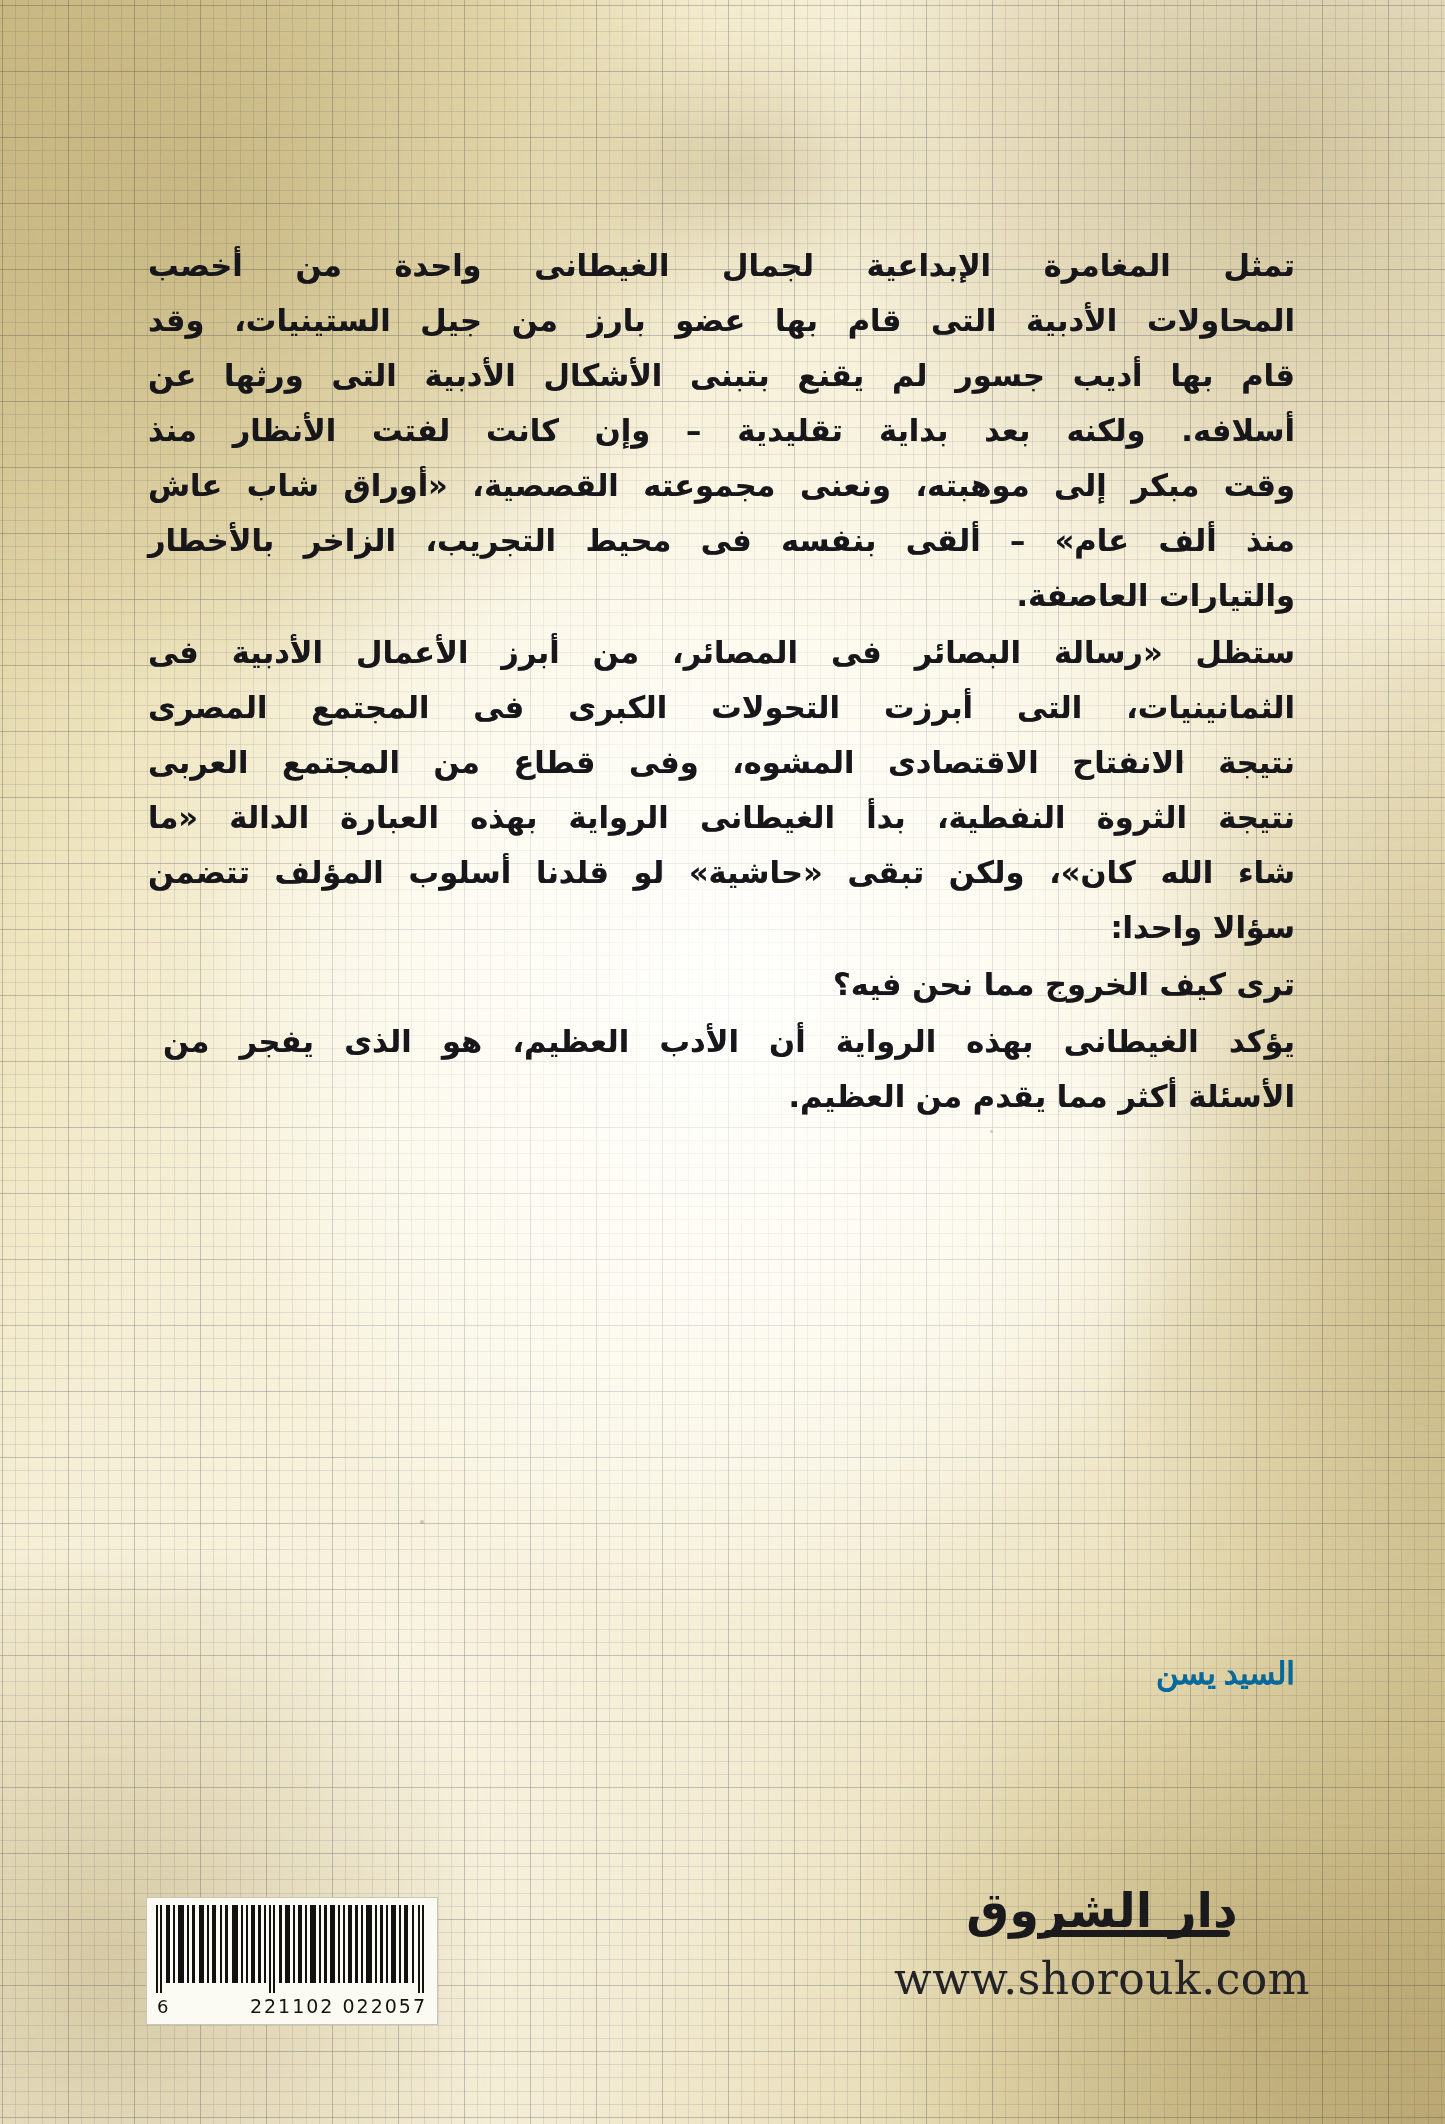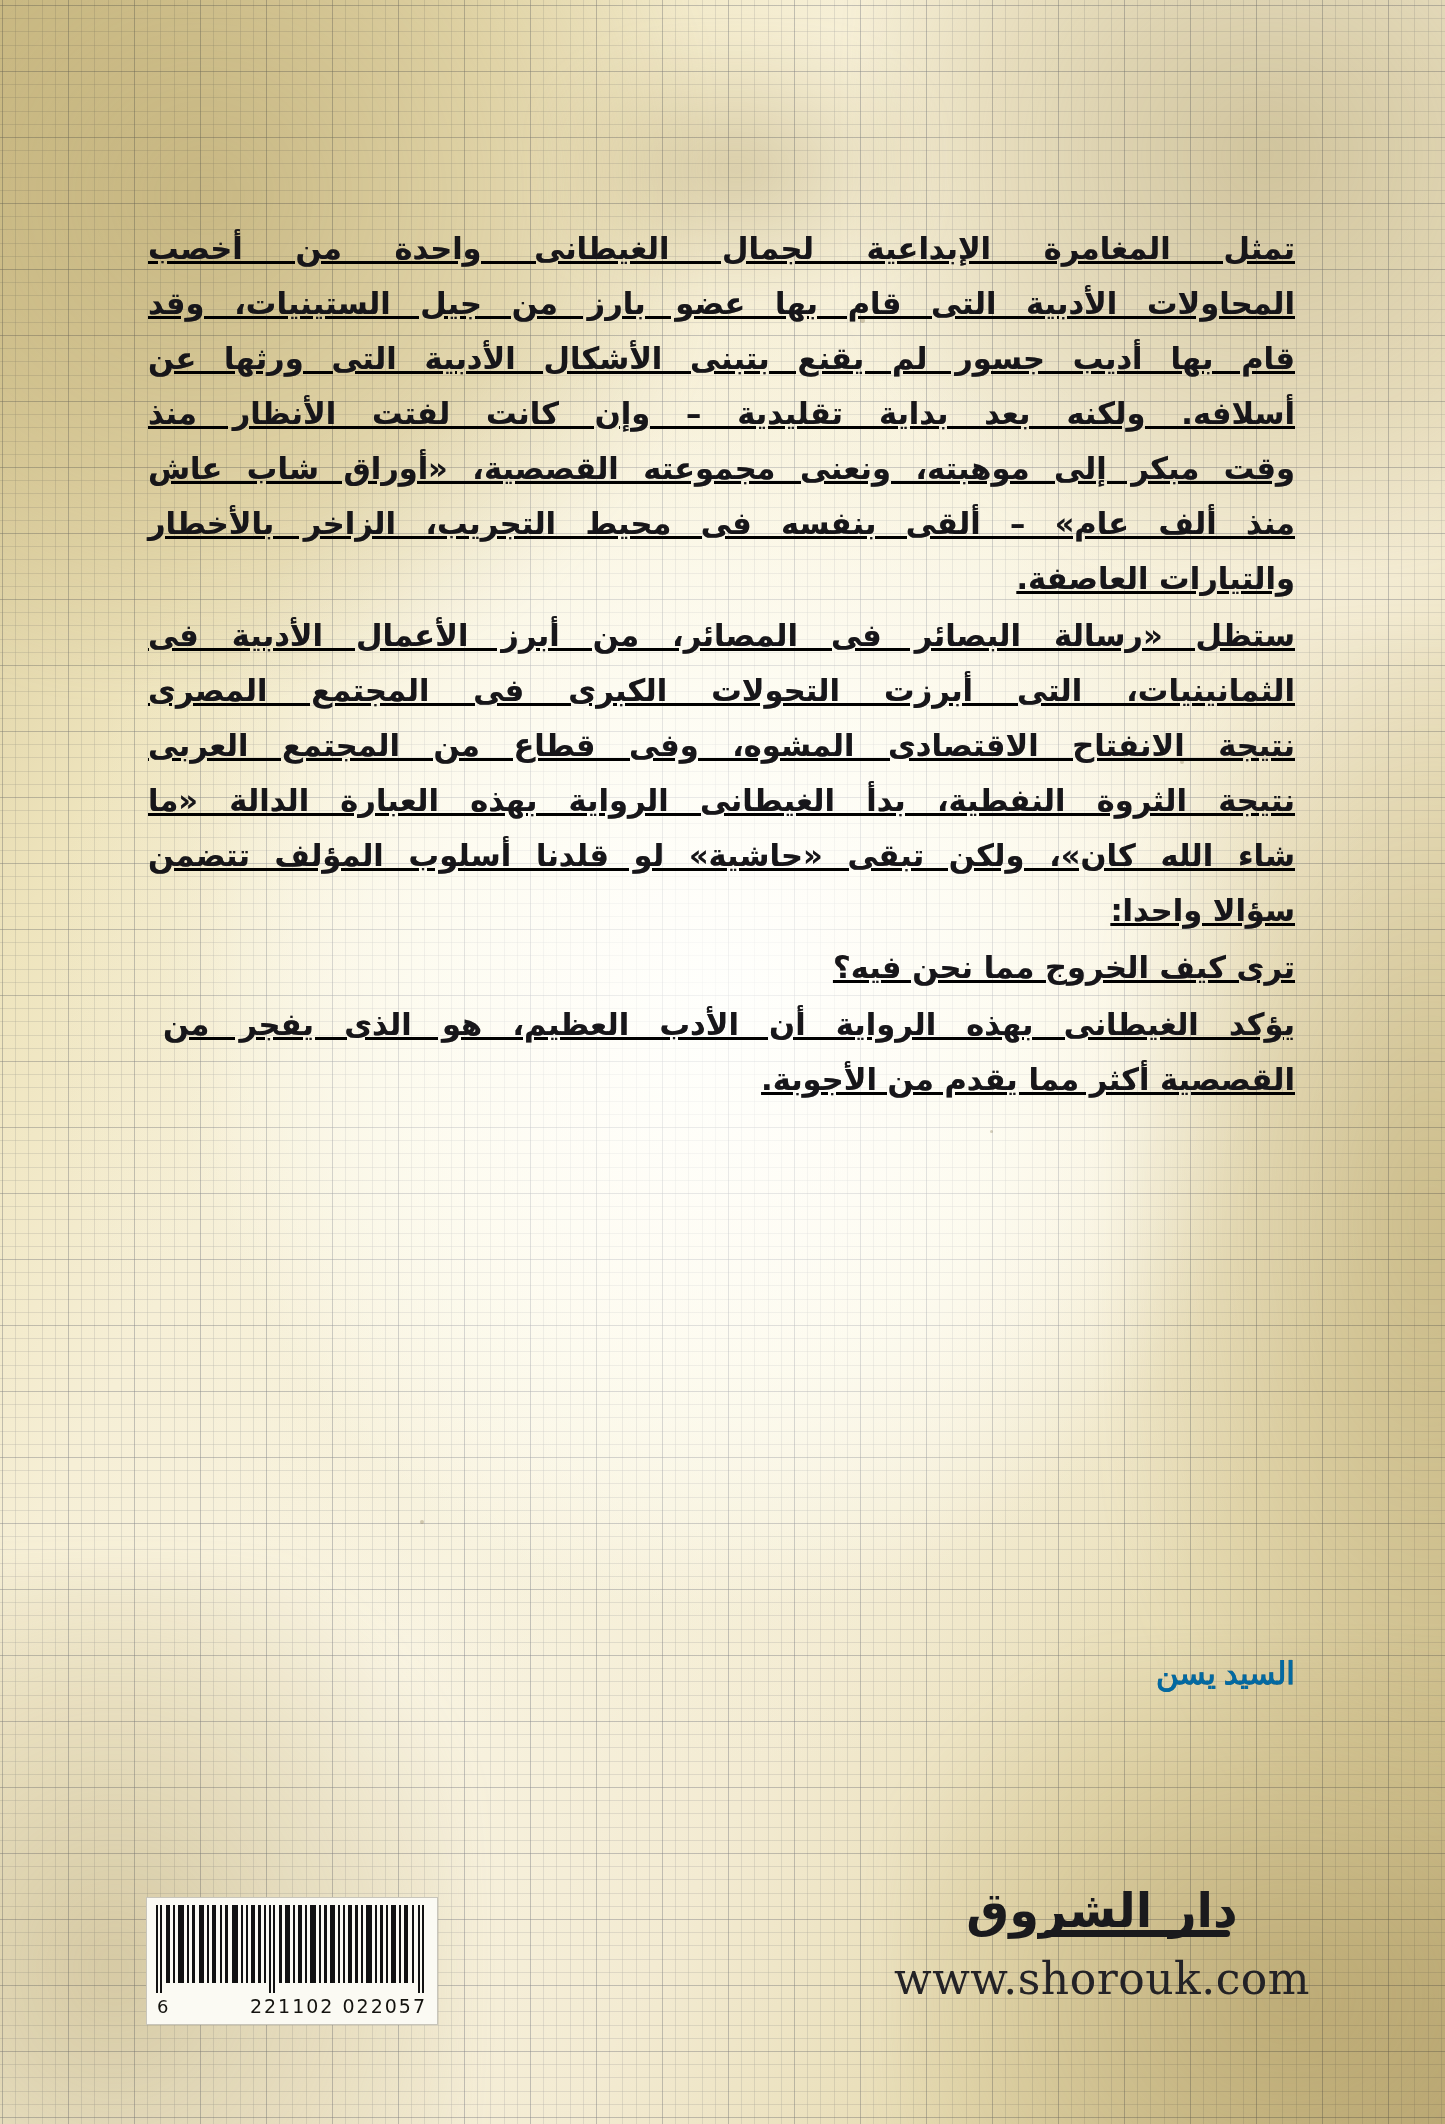--- a/index.html
+++ b/index.html
@@ -108,22 +108,21 @@
     position: absolute;
     left: 0; right: 0; top: 0;
     padding: 0;
     z-index: 5;
   }
 
   .blurb {
     position: absolute;
     right: 150px;
     left: 148px;
-    top: 221px;
-    text-decoration: underline;
+    top: 238px;
   }
 
   .para {
     font-family: "DejaVu Sans", sans-serif;
     font-weight: 700;
     font-size: 30.5px;
     line-height: 55px;
     color: #17161a;
     text-align: justify;
     text-align-last: right;
@@ -275,21 +274,21 @@
         <span class="para-line">شاء الله كان»، ولكن تبقى «حاشية» لو قلدنا أسلوب المؤلف تتضمن</span>
         <span class="para-line last">سؤالا واحدا:</span>
       </p>
 
       <p class="para">
         <span class="para-line last">ترى كيف الخروج مما نحن فيه؟</span>
       </p>
 
       <p class="para tight">
         <span class="para-line">يؤكد الغيطانى بهذه الرواية أن الأدب العظيم، هو الذى يفجر من</span>
-        <span class="para-line last">القصصية أكثر مما يقدم من الأجوبة.</span>
+        <span class="para-line last">الأسئلة أكثر مما يقدم من العظيم.</span>
       </p>
 
     </div>
 
     <div class="author">السيد يسن</div>
 
     <div class="footer">
 
       <div class="barcode-wrap">
         <svg class="barcode-bars" viewBox="0 0 272 88" preserveAspectRatio="none">

